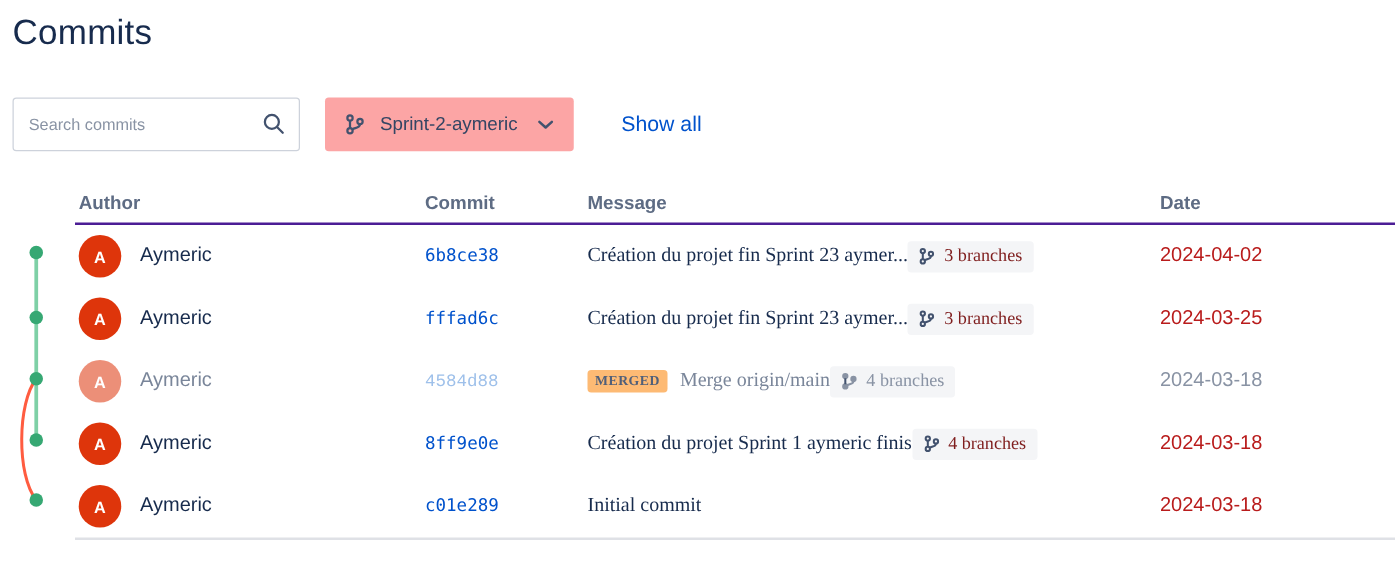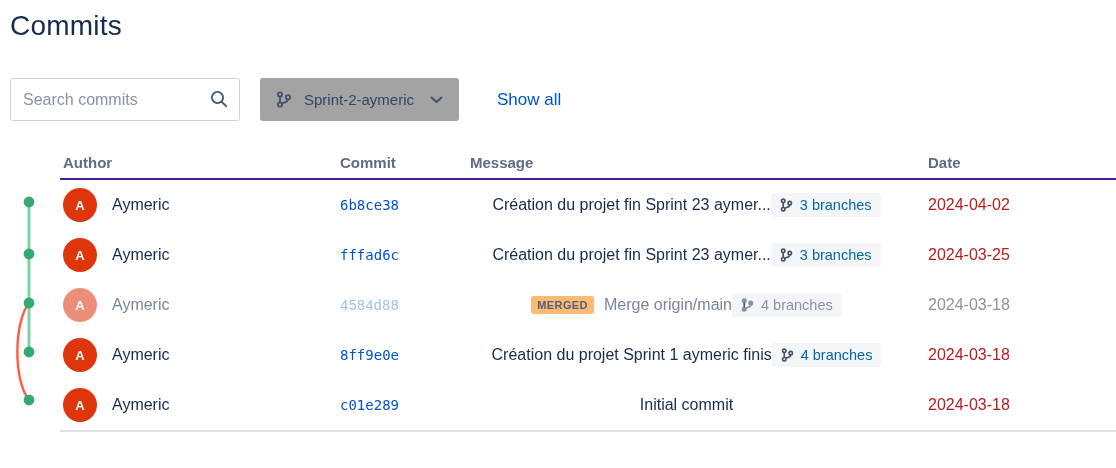--- a/index.html
+++ b/index.html
@@ -6,51 +6,51 @@
   html,body { width: 1116px; height: 468px; background:#fff; overflow:hidden;
     font-family: "Liberation Sans", sans-serif; color:#172B4D; }
   .page { position:relative; width:1116px; height:400px; }
 
   .page-title { font-size:28px; font-weight:500; color:#172B4D; padding:10px 0 0 10px; letter-spacing:.2px; }
 
   
   .toolbar { position:absolute; top:78px; left:10px; display:flex; align-items:center; }
   .search-wrap { position:relative; width:230px; height:43px; }
   .search-wrap input { width:100%; height:100%; border:1px solid #CDD2DB; border-radius:3px;
-    padding:0 38px 0 12px; font-size:16px; font-family:"Liberation Sans",sans-serif; color:#172B4D; outline:none; }
+    padding:0 38px 0 12px; font-size:13px; font-family:"Liberation Sans",sans-serif; color:#172B4D; outline:none; }
   .search-wrap input::placeholder { color:#8993A4; }
   .search-icon { position:absolute; right:12px; top:12px; width:18px; height:18px; }
   .branch-selector { margin-left:20px; height:43px; display:flex; align-items:center; gap:10px;
-    background:#a3a3a3; border:none; border-radius:3px; padding:0 16px; font-size:15px; color:#344563;
+    background:#fca5a5; border:none; border-radius:3px; padding:0 16px; font-size:15px; color:#344563;
     font-family:"Liberation Sans",sans-serif; cursor:pointer; }
   .branch-selector .label { padding:0 2px; }
   .chevron { margin-left:4px; }
   .show-all { margin-left:38px; color:#0052CC; font-size:17px; text-decoration:none; }
 
   
   .commits-table { position:absolute; top:146px; left:0; right:0; }
   .thead { margin-left:60px; display:grid; grid-template-columns:280px 130px 450px 1fr;
     height:34px; align-items:center; border-bottom:2px solid #4c1d95;
     font-size:15px; font-weight:700; color:#5E6C84; }
   .thead .h-author { padding-left:3px; }
   .thead .h-date  { padding-left:8px; }
   .rows { margin-left:60px; border-bottom:2px solid #DFE1E6; }
   .row { display:grid; grid-template-columns:280px 130px 450px 1fr; height:50px; align-items:center; }
   .cell-author { display:flex; align-items:center; padding-left:3px; }
   .avatar { width:34px; height:34px; border-radius:50%; background:#DE350B; color:#fff;
     display:flex; align-items:center; justify-content:center; font-size:13px; font-weight:700; margin-right:15px; }
   .author-name { font-size:16px; color:#172B4D; }
   .hash { font-family:"DejaVu Sans Mono", monospace; font-size:14px; color:#0052CC; text-decoration:none; }
-  .cell-message { display:flex; align-items:center; justify-content:center; padding-right:17px; }
+  .cell-message { display:flex; align-items:center; justify-content:flex-start; padding-right:17px;font-family:Liberation Serif, serif; }
   .msg-left { display:flex; align-items:center; gap:10px; min-width:0; }
   .msg-text { font-size:16px; color:#172B4D; white-space:nowrap; overflow:hidden; }
   .merged-chip { background:#fdba74; color:#505F79; font-size:11px; font-weight:700;
     border-radius:3px; padding:3px 6px; letter-spacing:.4px; }
   .branches-badge { display:flex; align-items:center; gap:7px; background:#F4F5F7;
-    border-radius:3px; padding:4px 9px; font-size:14.5px; color:#0369a1; white-space:nowrap; }
+    border-radius:3px; padding:4px 9px; font-size:14.5px; color:#7f1d1d; white-space:nowrap; }
   .cell-date { font-size:16px; color:#b91c1c; padding-left:8px; }
 
   
   .row.muted .avatar { opacity:.55; }
   .row.muted .author-name, .row.muted .msg-text { color:#7A869A; }
   .row.muted .hash { color:#9EC0EA;font-family:Liberation Mono, monospace; }
   .row.muted .cell-date { color:#8993A4; }
   .row.muted .branches-badge { color:#8993A4; }
   .row.muted .branches-badge svg path, .row.muted .branches-badge svg circle { stroke:#8993A4; }
   .row.muted .branches-badge svg circle { fill:#8993A4; }

